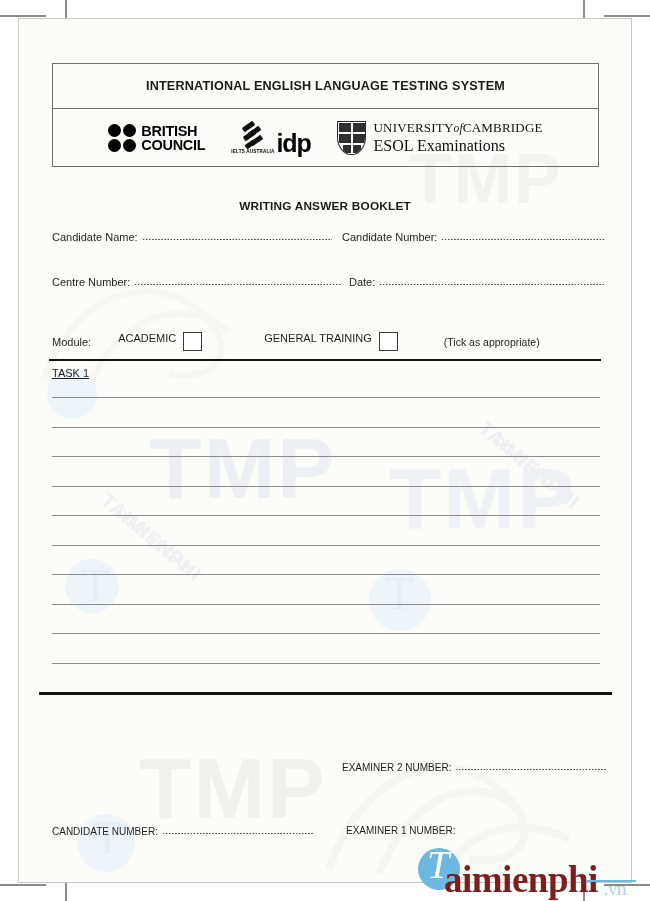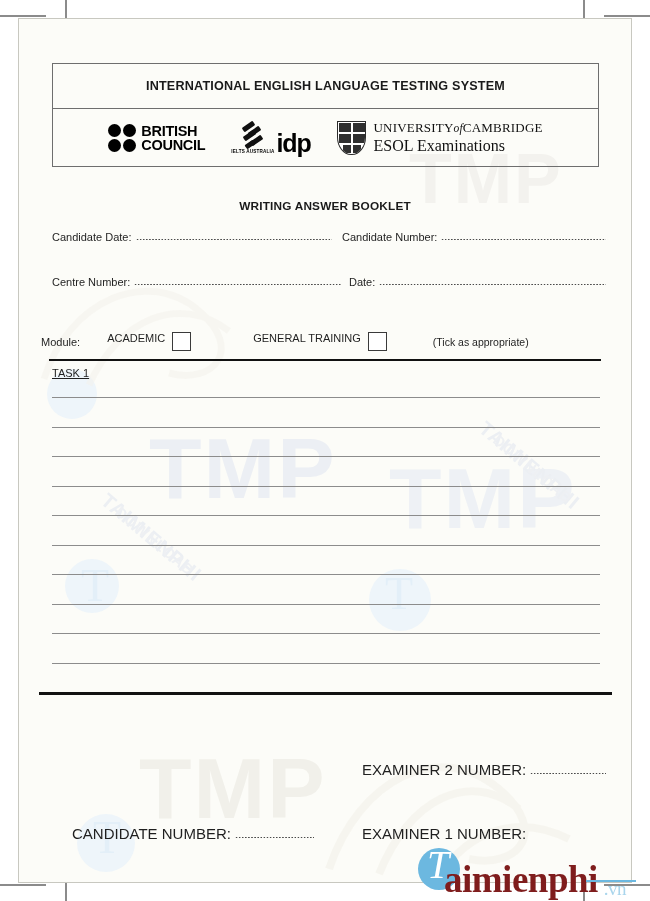--- a/index.html
+++ b/index.html
@@ -236,21 +236,21 @@
   }
 
   #row-cand-name   { left: 33px;  top: 212px; width: 280px; }
   #row-cand-number { left: 323px; top: 212px; width: 264px; }
   #row-centre      { left: 33px;  top: 257px; width: 290px; }
   #row-date        { left: 330px; top: 257px; width: 257px; }
 
   
   #module-row {
     position: absolute;
-    left: 22px;
+    left: 33px;
     top: 313px;
     width: 550px;
     display: flex;
     align-items: center;
     font-size: 11px;
     color: #1f1f1f;
   }
   #module-row .mlabel { white-space: nowrap; }
   .tickbox {
     width: 19px;
@@ -304,21 +304,21 @@
     align-items: center;
     justify-content: center;
     font-size: 10.5px;
     letter-spacing: .2px;
     color: #1f1f1f;
   }
 
   #row-ex2      { left: 323px; top: 742px; width: 264px; }
   #row-cand-btm { left: 33px;  top: 806px; width: 262px; }
   #row-ex1      { left: 323px; top: 806px; width: 264px; flex-direction: column; }
-  .form-row.upper .fld-label { font-size: 15px; margin-left: 20px; }
+  .form-row.upper .fld-label { font-size: 10px; }
 
   
   #tmp-logo {
     position: absolute;
     left: 418px;
     top: 846px;
     width: 216px;
     height: 50px;
     display: flex;
     align-items: flex-start;
@@ -470,21 +470,21 @@
             <div class="cam-text-2">ESOL Examinations</div>
           </div>
         </div>
 
       </div>
     </div>
 
     <div id="booklet-title">WRITING ANSWER BOOKLET</div>
 
     <div class="form-row" id="row-cand-name">
-      <span class="fld-label">Candidate Date:</span>
+      <span class="fld-label">Candidate Name:</span>
       <span class="dots"></span>
     </div>
 
     <div class="form-row" id="row-cand-number">
       <span class="fld-label">Candidate Number:</span>
       <span class="dots"></span>
     </div>
 
     <div class="form-row" id="row-centre">
       <span class="fld-label">Centre Number:</span>

